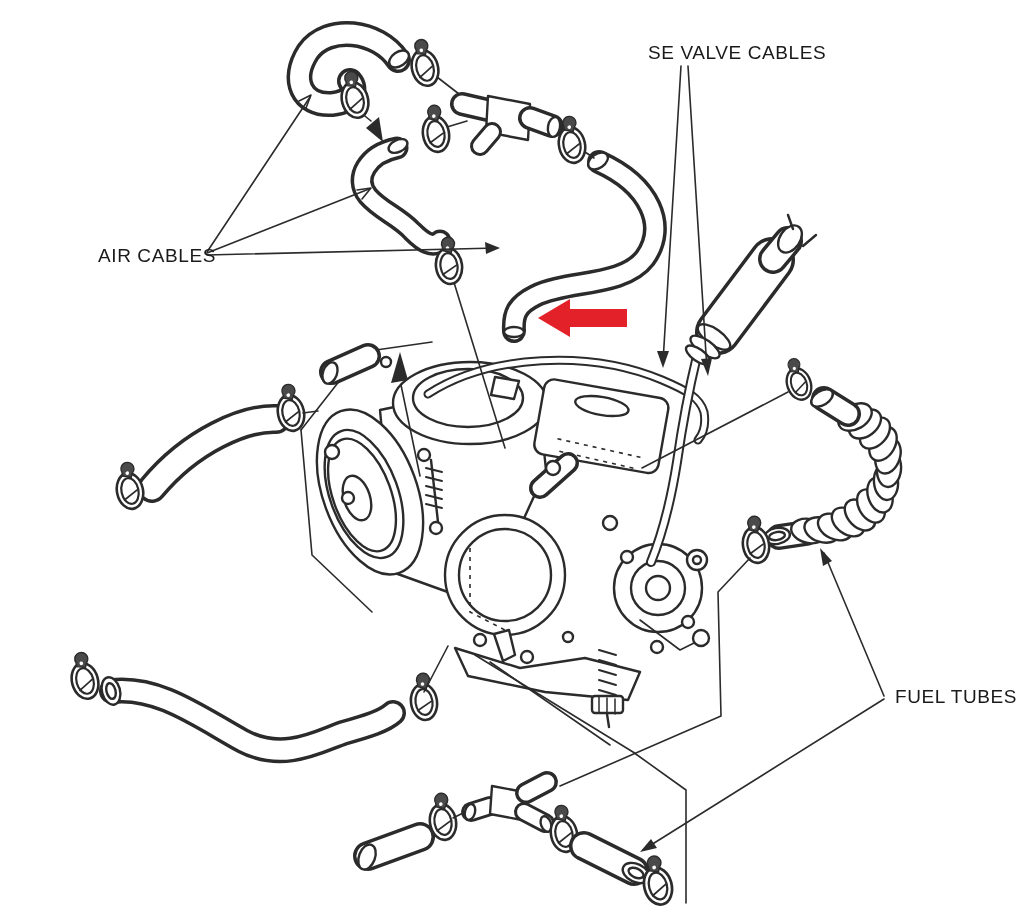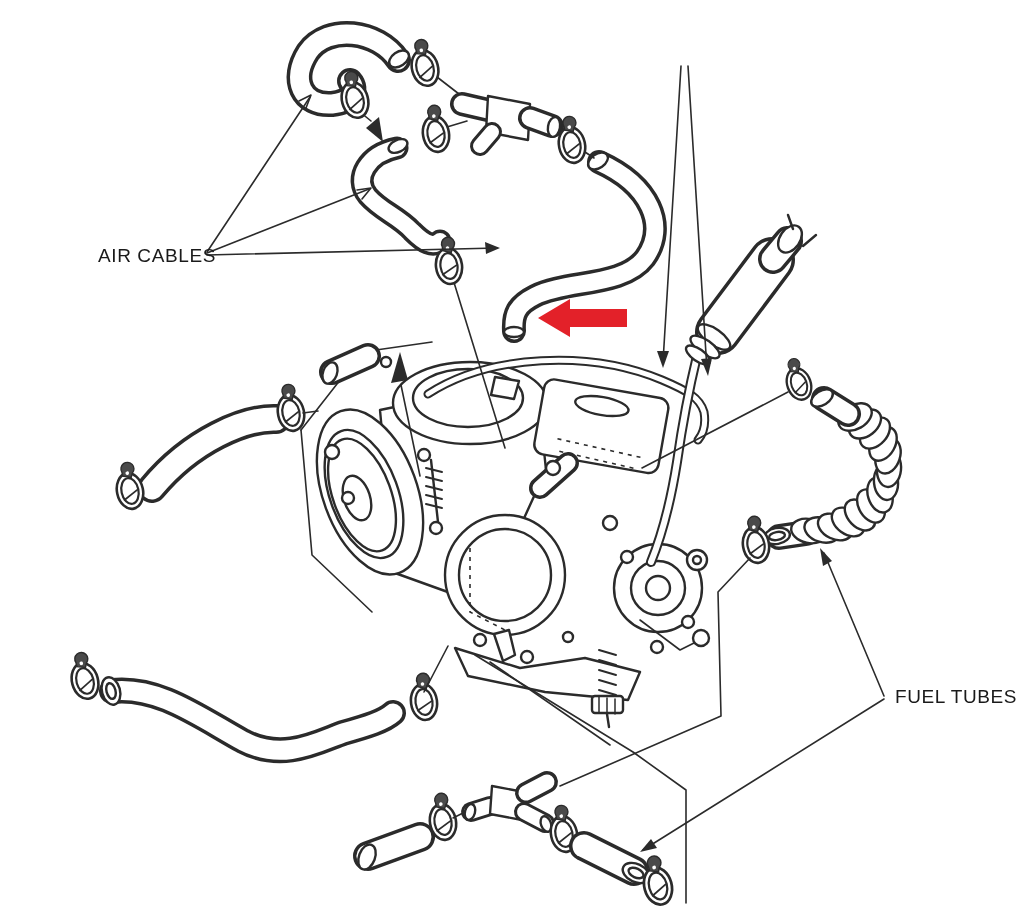--- a/index.html
+++ b/index.html
@@ -267,15 +267,16 @@
     <line x1="884" y1="699" x2="643" y2="850" class="ink thin"></line>
     <polygon class="solid" points="640,852 651,839 657,848"></polygon>
   </g>
 
   <g>
     <polygon points="538,318 570,299 570,309 627,309 627,327 570,327 570,337" fill="#e32129"></polygon>
   </g>
 </svg>
 
 <div class="lbl" style="left:98px;top:245px;">AIR CABLES</div>
+<div class="lbl" style="left:648px;top:42px;">SE VALVE CABLES</div>
 <div class="lbl" style="left:895px;top:686px;">FUEL TUBES</div>
 
 </div>
 
 </body></html>

